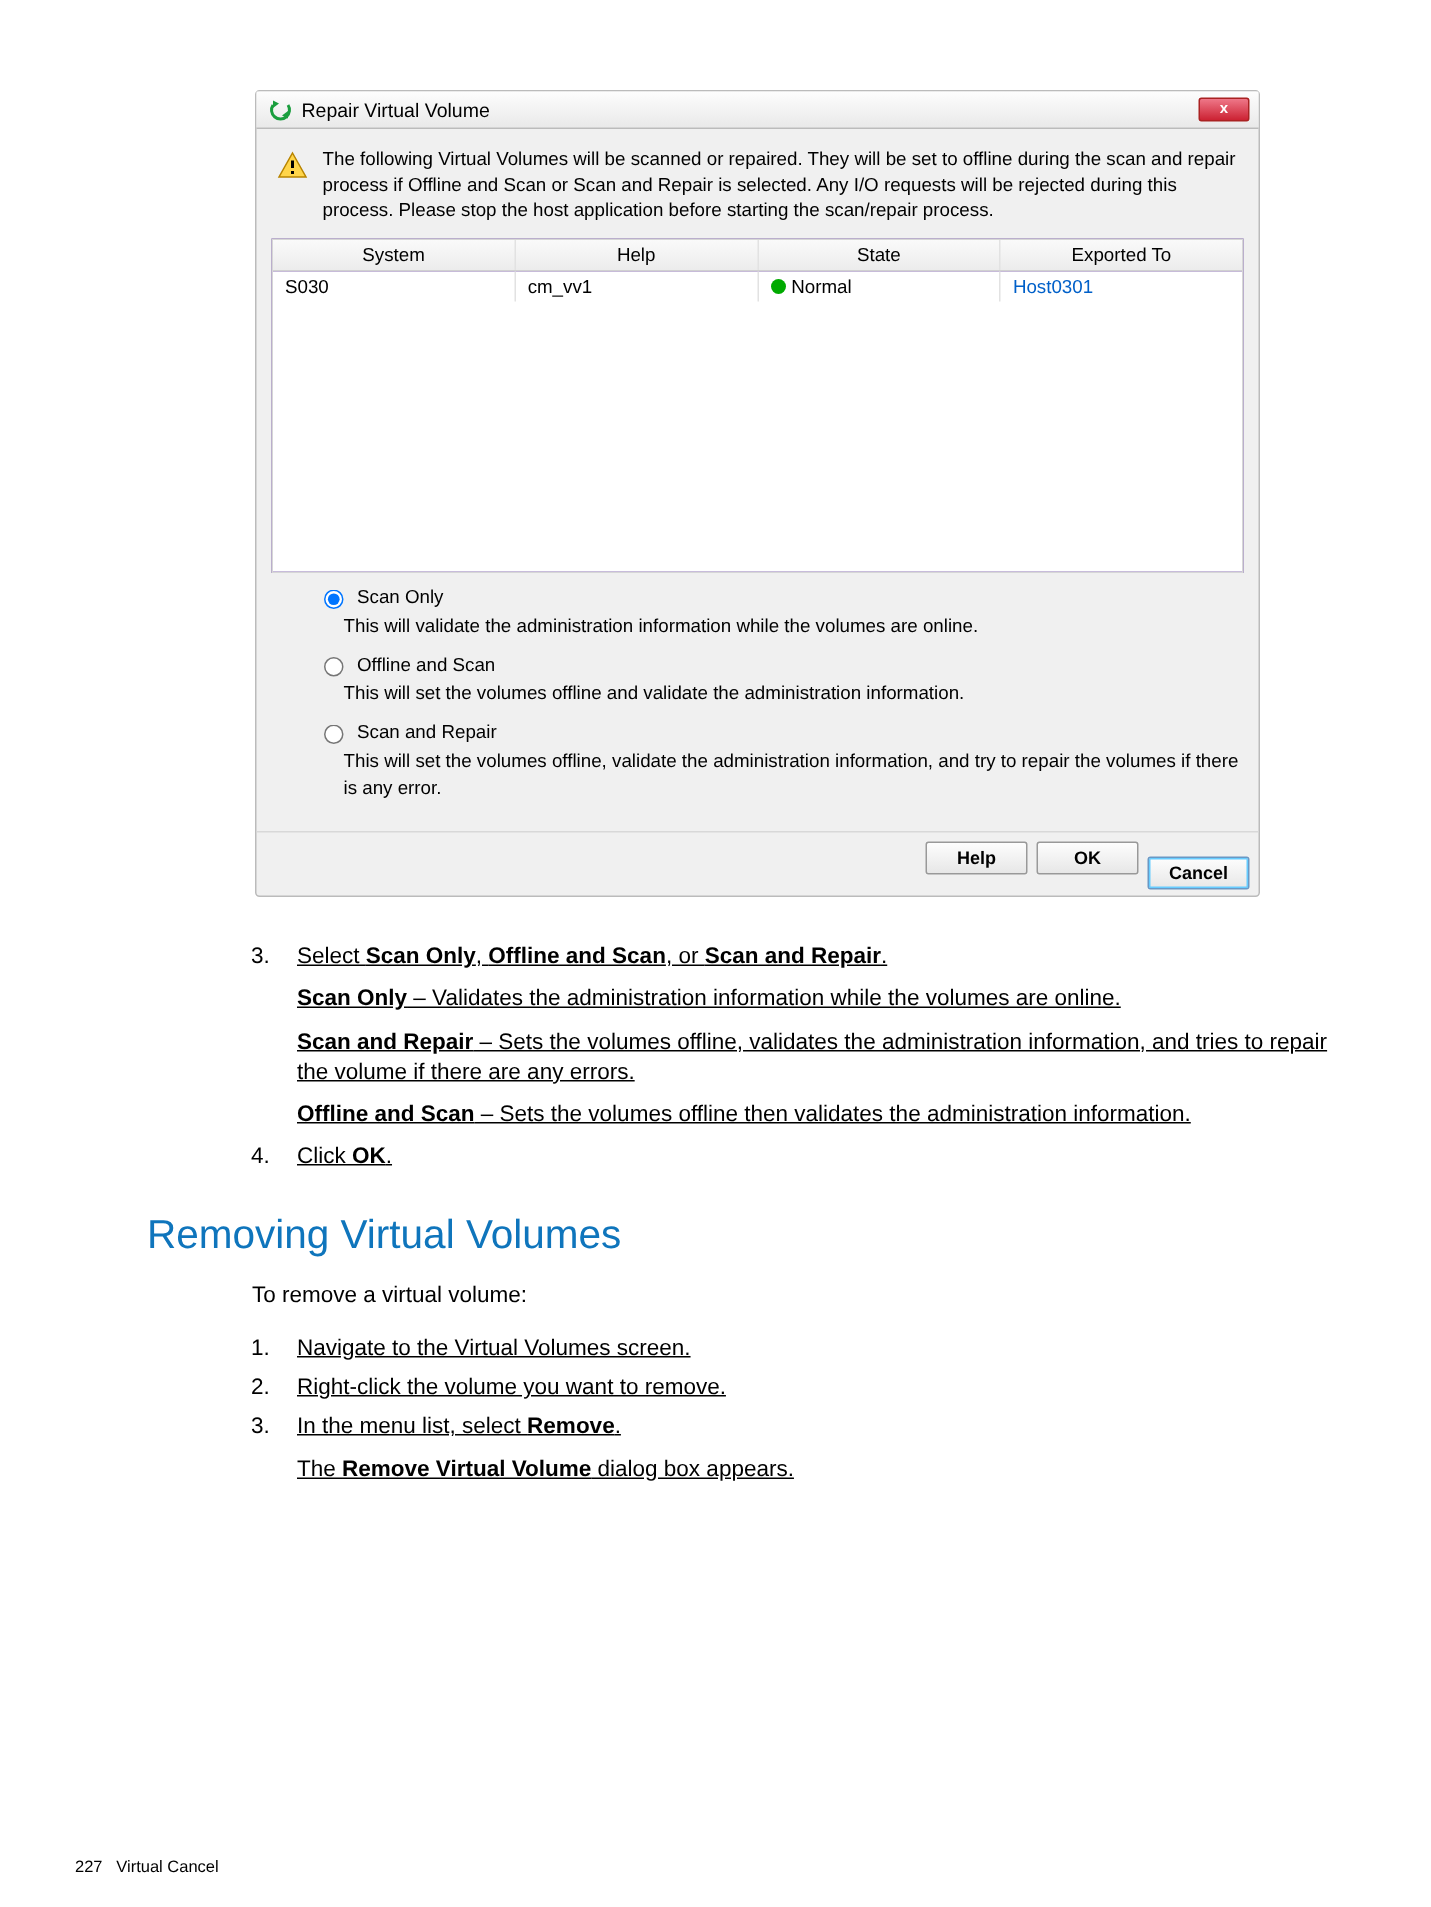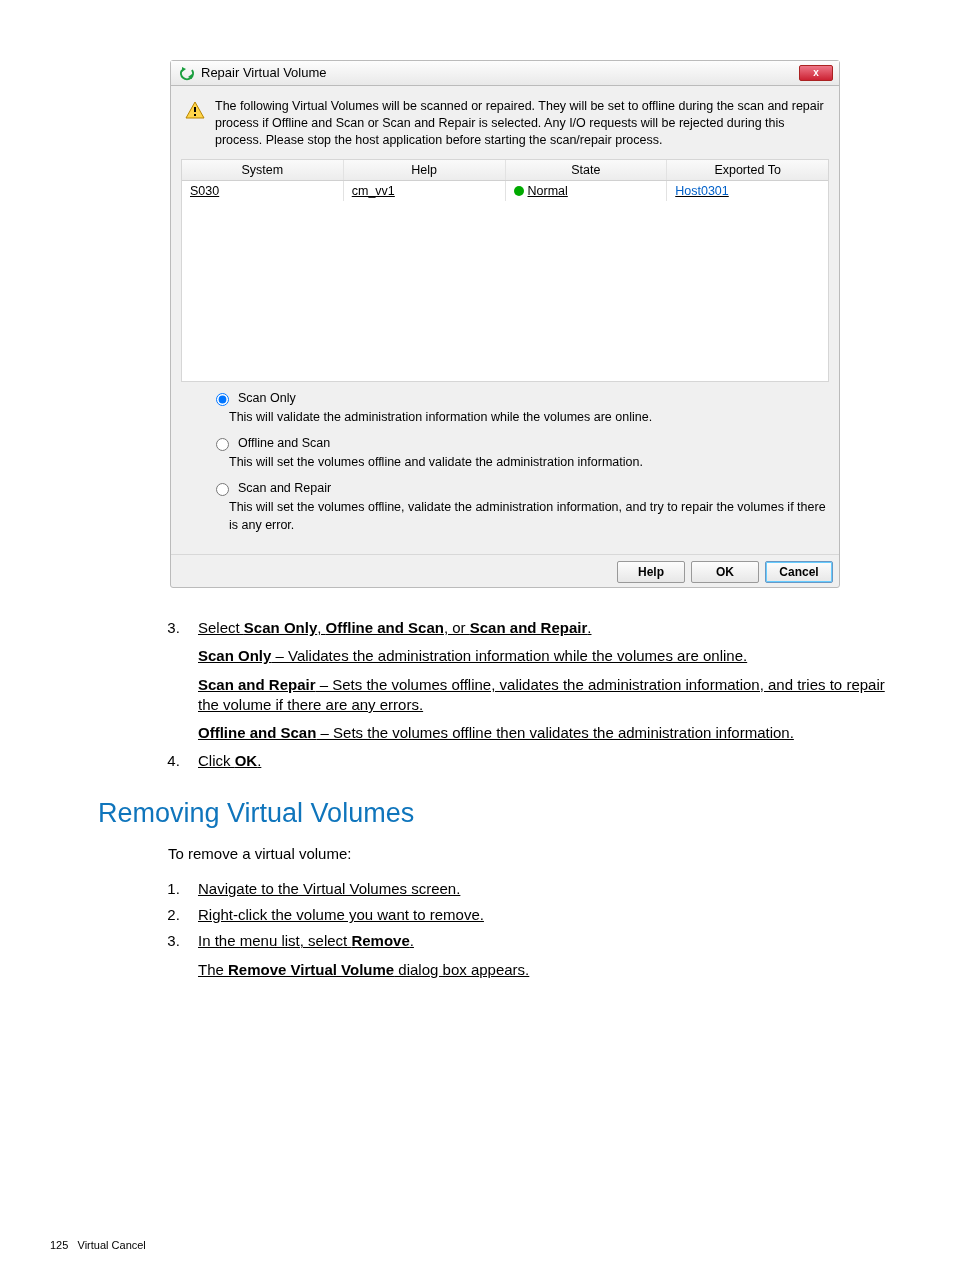--- a/index.html
+++ b/index.html
@@ -29,21 +29,21 @@
   .dialog-titlebar {
     display: flex;
     align-items: center;
     justify-content: space-between;
     padding: 4px 6px 4px 8px;
     border-bottom: 1px solid #bbb;
     background: linear-gradient(#fdfdfd, #e9e9e9);
   }
   .dialog-titlebar .left {
     display: flex;
-    align-items: flex-start;
+    align-items: center;
     gap: 6px;
   }
   .close-btn {
     display: inline-block;
     background: linear-gradient(#e78, #c23);
     border: 1px solid #a22;
     border-radius: 2px;
     color: #fff;
     font-weight: bold;
     font-size: 10px;
@@ -82,21 +82,21 @@
     background: linear-gradient(#fafafa, #ececec);
     border-bottom: 1px solid #d0d0d0;
   }
   .th, .td {
     flex: 1 1 0;
     padding: 3px 8px;
     border-right: 1px solid #e2e2e2;
     text-align: center;
   }
   .thead-row .th:last-child, .trow .td:last-child { border-right: none; }
-  .trow .td { text-align: left; text-decoration: underline; }
+  .trow .td { text-align: left; }
   .trow .td.cell-name, .trow .td.cell-state, .trow .td.cell-export { text-align: left; }
   .tbody-box { height: 200px; background: #fff; }
   .state-dot {
     display:inline-block;
     width:10px; height:10px;
     background:#0a0;
     border-radius:50%;
     margin-right:4px;
     vertical-align:middle;
   }
@@ -128,21 +128,21 @@
   }
   .btn {
     min-width: 68px;
     height: 22px;
     font-size: 12px;
     background: linear-gradient(#fdfdfd,#e7e7e7);
     border: 1px solid #999;
     border-radius: 2px;
     font-weight: bold;
   }
-  .btn.focus { box-shadow: 0 0 0 1px #6cf inset; border-color:#6a98c4; }
+  .btn.focus { box-shadow: 0 0 0 1px #6cf inset; border-color:#6a98c4;margin-top:10px; }
 
   
   .doc ol { margin: 0; padding-left: 30px; }
   .doc li { margin-bottom: 6px; }
   .doc .li4 { margin-top: 8px; }
   .doc .para { margin: 8px 0 2px 0; }
   .doc ol li .para { margin-left: 0; }
   .indent { margin-left: 0; }
   .h2 {
     color: #0f75bc;
@@ -261,15 +261,15 @@
       <li>Navigate to the Virtual Volumes screen.</li>
       <li>Right-click the volume you want to remove.</li>
       <li>
         <span>In the menu list, select </span><b>Remove</b><span>.</span>
         <p class="para"><span>The </span><b>Remove Virtual Volume</b><span> dialog box appears.</span></p>
       </li>
     </ol>
   </div>
 
   <div class="footer">
-    <span>125</span>&nbsp;&nbsp;&nbsp;<span>Virtual Cancel</span>
+    <span>227</span>&nbsp;&nbsp;&nbsp;<span>Virtual Cancel</span>
   </div>
 </div>
 
 </body></html>

